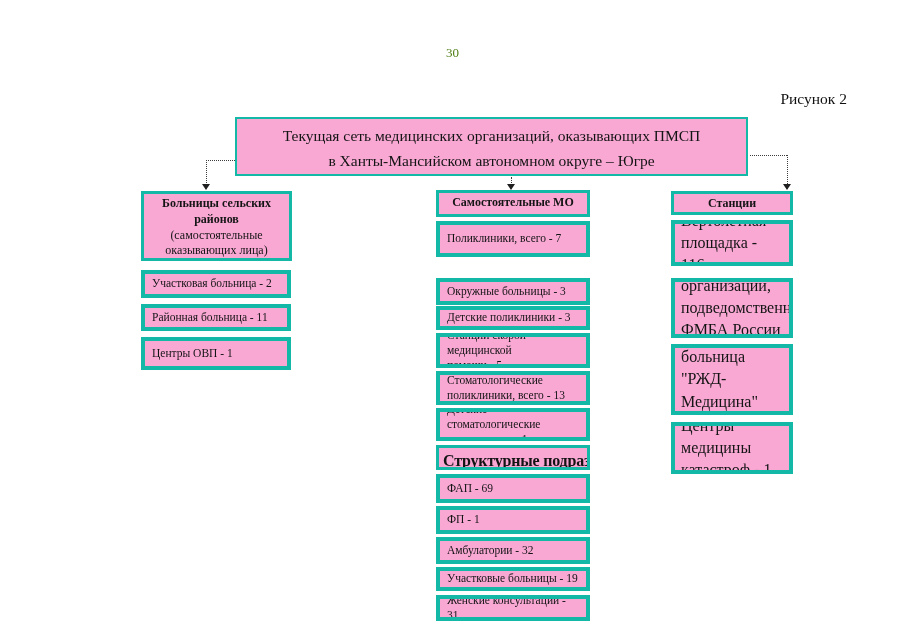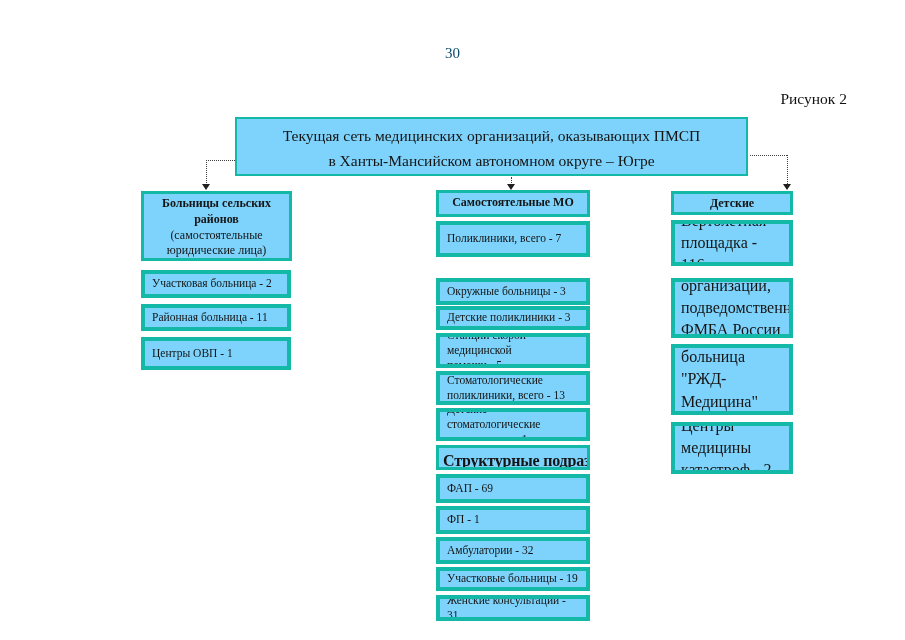--- a/index.html
+++ b/index.html
@@ -1,21 +1,21 @@
 <!DOCTYPE html>
 <html><head>
 <meta charset="utf-8">
 <style>
   html,body{margin:0;padding:0;background:#ffffff;}
   .page{position:relative;width:905px;height:640px;background:#ffffff;
         font-family:"Liberation Serif",serif;color:#141414;overflow:hidden;}
   .pagenum{position:absolute;left:0;top:45px;width:905px;text-align:center;
-           font-size:15px;color:#0c4a6e;}
+           font-size:13px;color:#4d7c0f;}
   .figlabel{position:absolute;top:90px;right:58px;font-size:15.5px;color:#111;}
-  .box{position:absolute;box-sizing:border-box;background:#7dd3fc;
+  .box{position:absolute;box-sizing:border-box;background:#f9a8d4;
        border:4px solid #14b8a6;color:#141414;
        font-size:11.5px;line-height:1.32;padding:3px 7px;
        white-space:pre-line;overflow:hidden;
        display:flex;flex-direction:column;justify-content:center;}
   .hdr{border-width:3px;font-weight:bold;text-align:center;font-size:12px;padding:2px 4px;justify-content:space-between;}
   .hdr .sub{font-weight:normal;}
   .titlebox{border-width:2px;font-size:15.5px;text-align:center;line-height:1.62;
             padding-top:4px;justify-content:flex-start;}
   .subhdr{white-space:nowrap;font-size:16px;letter-spacing:-0.2px;}
   .ritem{font-size:16px;line-height:1.38;padding:3px 6px;}
@@ -44,21 +44,21 @@
   <div class="arr" style="left:507px;top:184px"></div>
 
   <div class="dot-h" style="left:750px;top:155px;width:37px"></div>
   <div class="dot-v" style="left:787px;top:155px;height:29px"></div>
   <div class="arr" style="left:783px;top:184px"></div>
 
   <div class="box hdr" style="left:141px;top:191px;width:151px;height:70px">
     <div>Больницы сельских
 районов</div>
     <div class="sub">(самостоятельные
-юридические лица)</div>
+оказывающих лица)</div>
   </div>
   <div class="box" style="left:141px;top:270px;width:150px;height:28px">Участковая больница - 2</div>
   <div class="box" style="left:141px;top:304px;width:150px;height:27px">Районная больница - 11</div>
   <div class="box" style="left:141px;top:337px;width:150px;height:33px">Центры ОВП - 1</div>
 
   <div class="box hdr" style="left:436px;top:190px;width:154px;height:27px">Самостоятельные МО</div>
   <div class="box" style="left:436px;top:221px;width:154px;height:36px">Поликлиники, всего - 7</div>
   <div class="box" style="left:436px;top:278px;width:154px;height:27px">Окружные больницы - 3</div>
   <div class="box" style="left:436px;top:306px;width:154px;height:24px">Детские поликлиники - 3</div>
   <div class="box" style="left:436px;top:333px;width:154px;height:35px">Станции скорой медицинской
@@ -67,27 +67,27 @@
 поликлиники, всего - 13</div>
   <div class="box" style="left:436px;top:408px;width:154px;height:33px">Детские стоматологические
 поликлиники - 1</div>
   <div class="box hdr subhdr" style="left:436px;top:445px;width:154px;height:25px">Структурные подразделения</div>
   <div class="box" style="left:436px;top:474px;width:154px;height:29px">ФАП - 69</div>
   <div class="box" style="left:436px;top:506px;width:154px;height:28px">ФП - 1</div>
   <div class="box" style="left:436px;top:537px;width:154px;height:27px">Амбулатории - 32</div>
   <div class="box" style="left:436px;top:567px;width:154px;height:24px">Участковые больницы - 19</div>
   <div class="box" style="left:436px;top:595px;width:154px;height:26px">Женские консультации - 31</div>
 
-  <div class="box hdr" style="left:671px;top:191px;width:122px;height:24px">Детские</div>
+  <div class="box hdr" style="left:671px;top:191px;width:122px;height:24px">Станции</div>
   <div class="box ritem" style="left:671px;top:220px;width:122px;height:46px">Вертолетная площадка -
 116</div>
   <div class="box ritem" style="left:671px;top:278px;width:122px;height:60px">Медицинские
 организации,
 подведомственные
 ФМБА России - 1</div>
   <div class="box ritem" style="left:671px;top:344px;width:122px;height:71px">ЧУЗ "Клиническая
 больница "РЖД-
 Медицина" города
 Сургут</div>
   <div class="box ritem" style="left:671px;top:422px;width:122px;height:52px">Центры медицины
-катастроф - 2</div>
+катастроф - 1</div>
 
 </div>
 
 </body></html>

